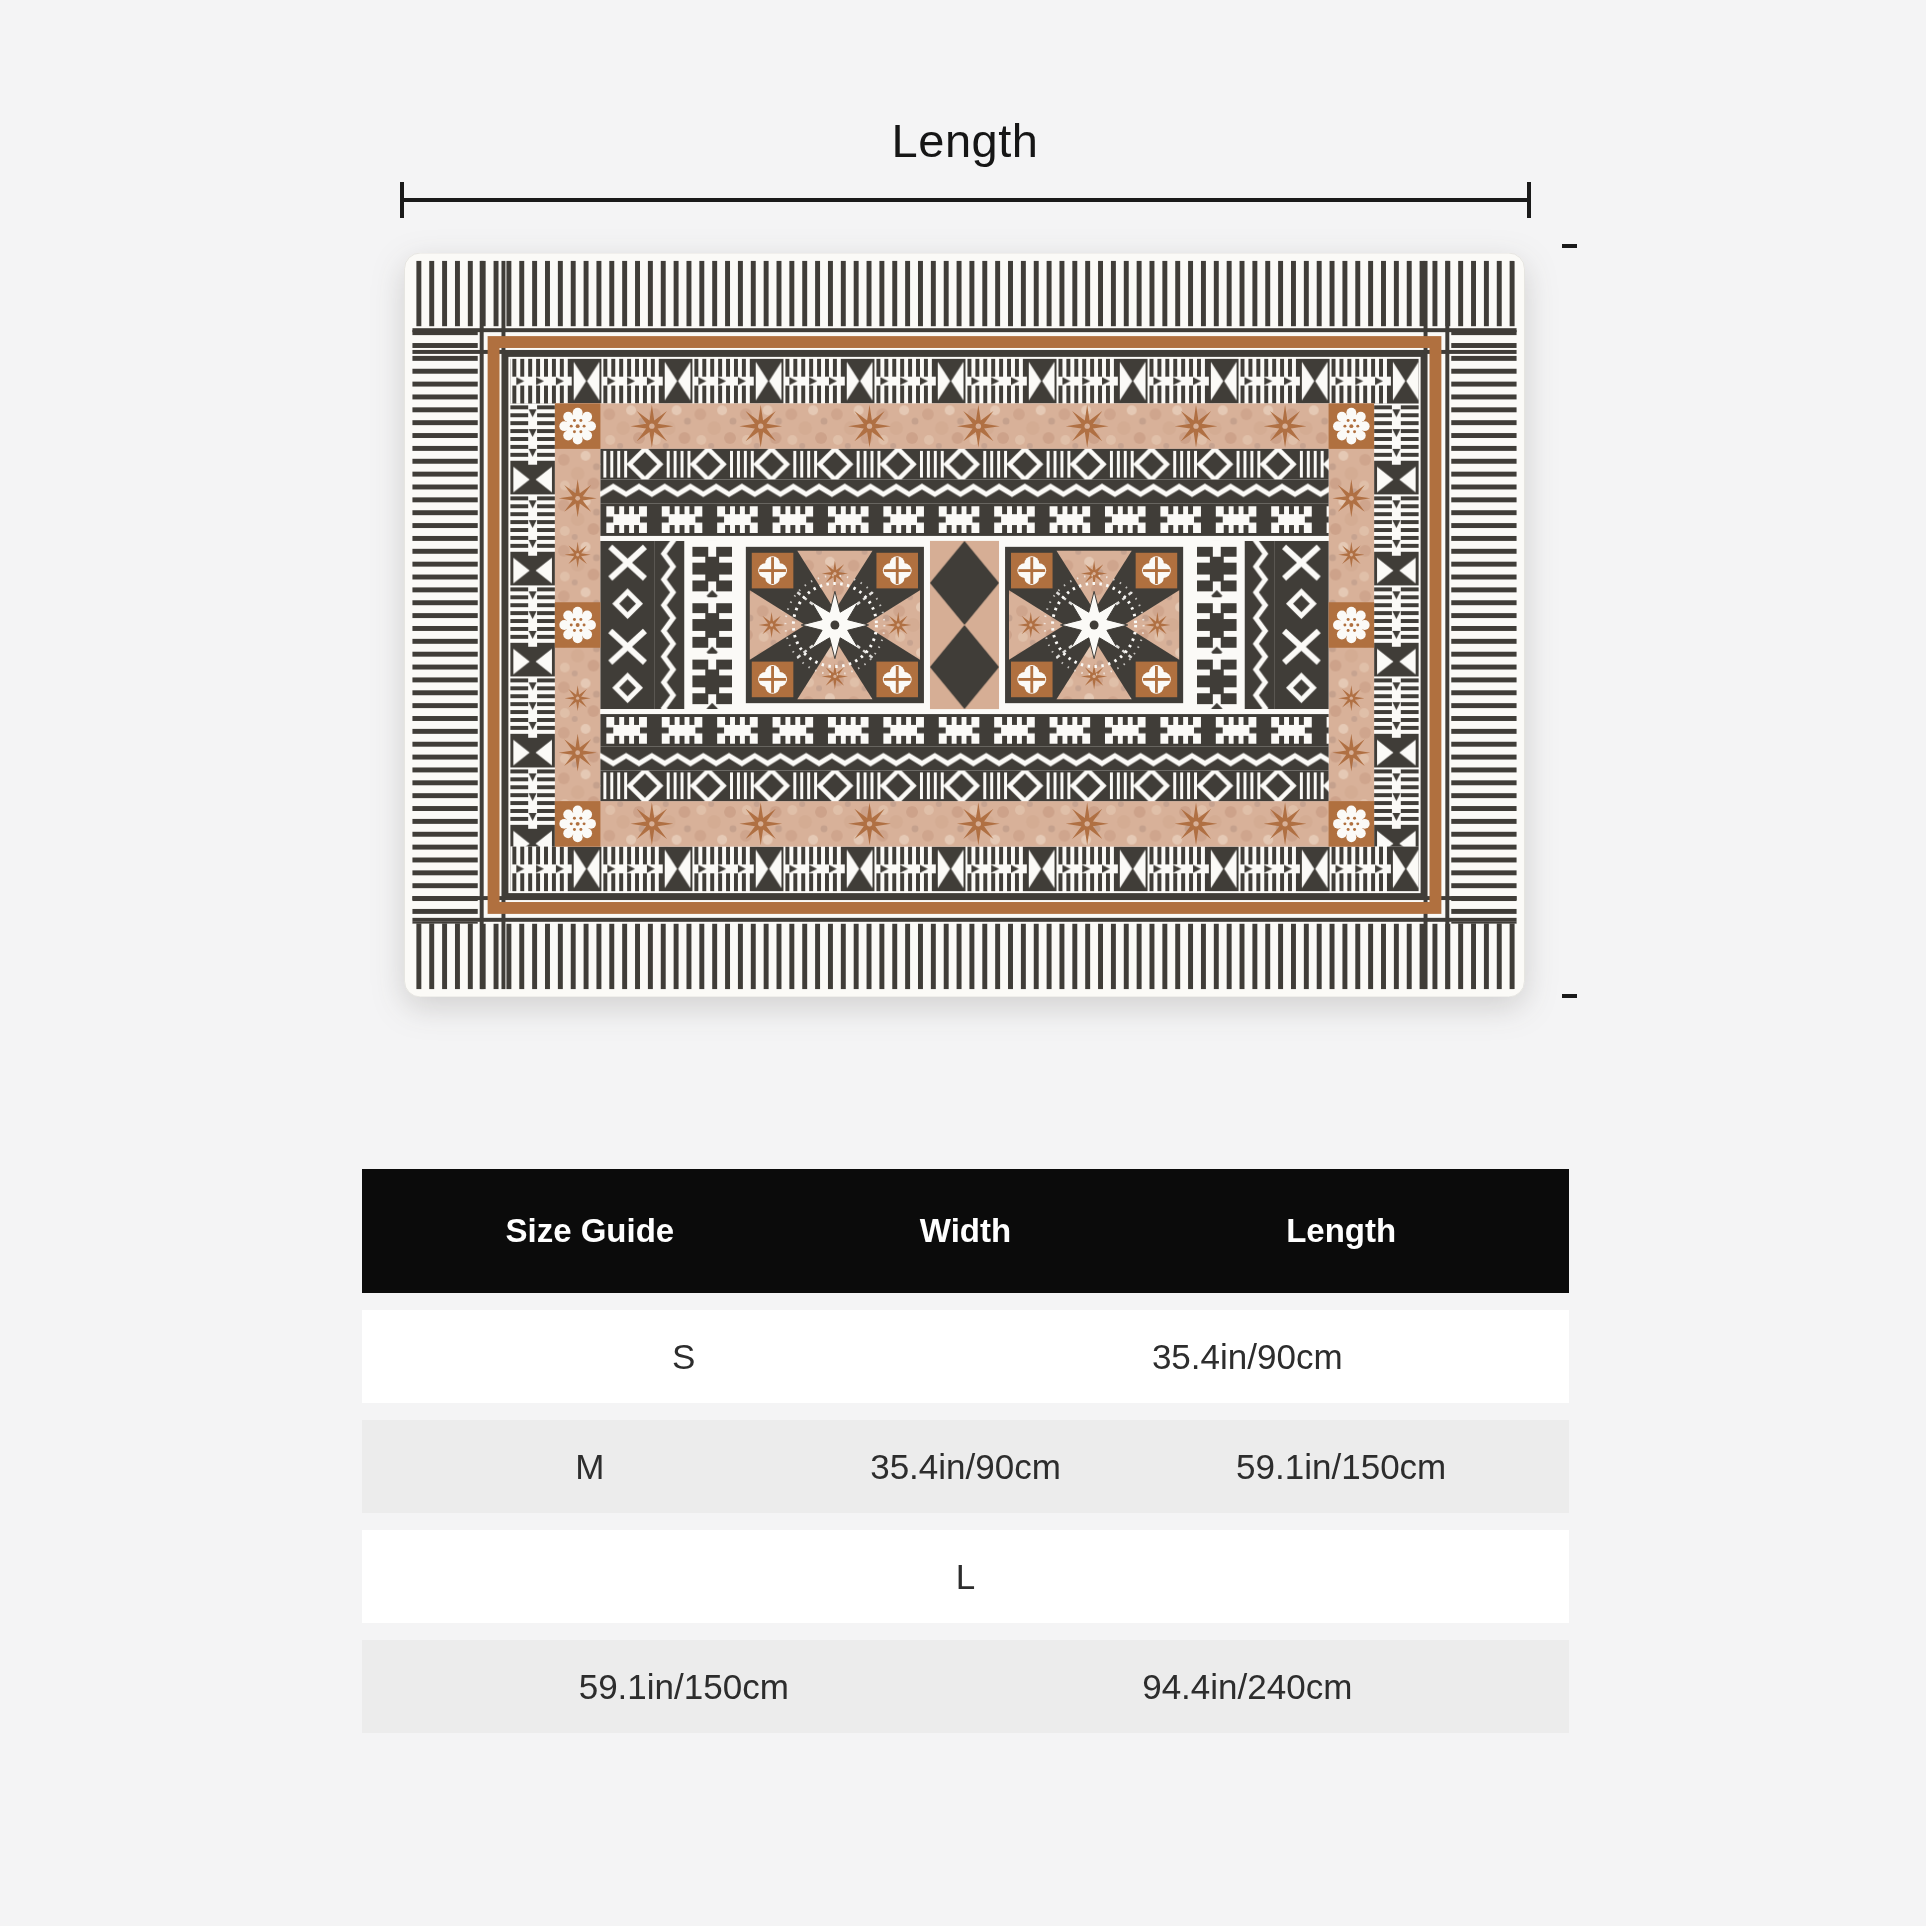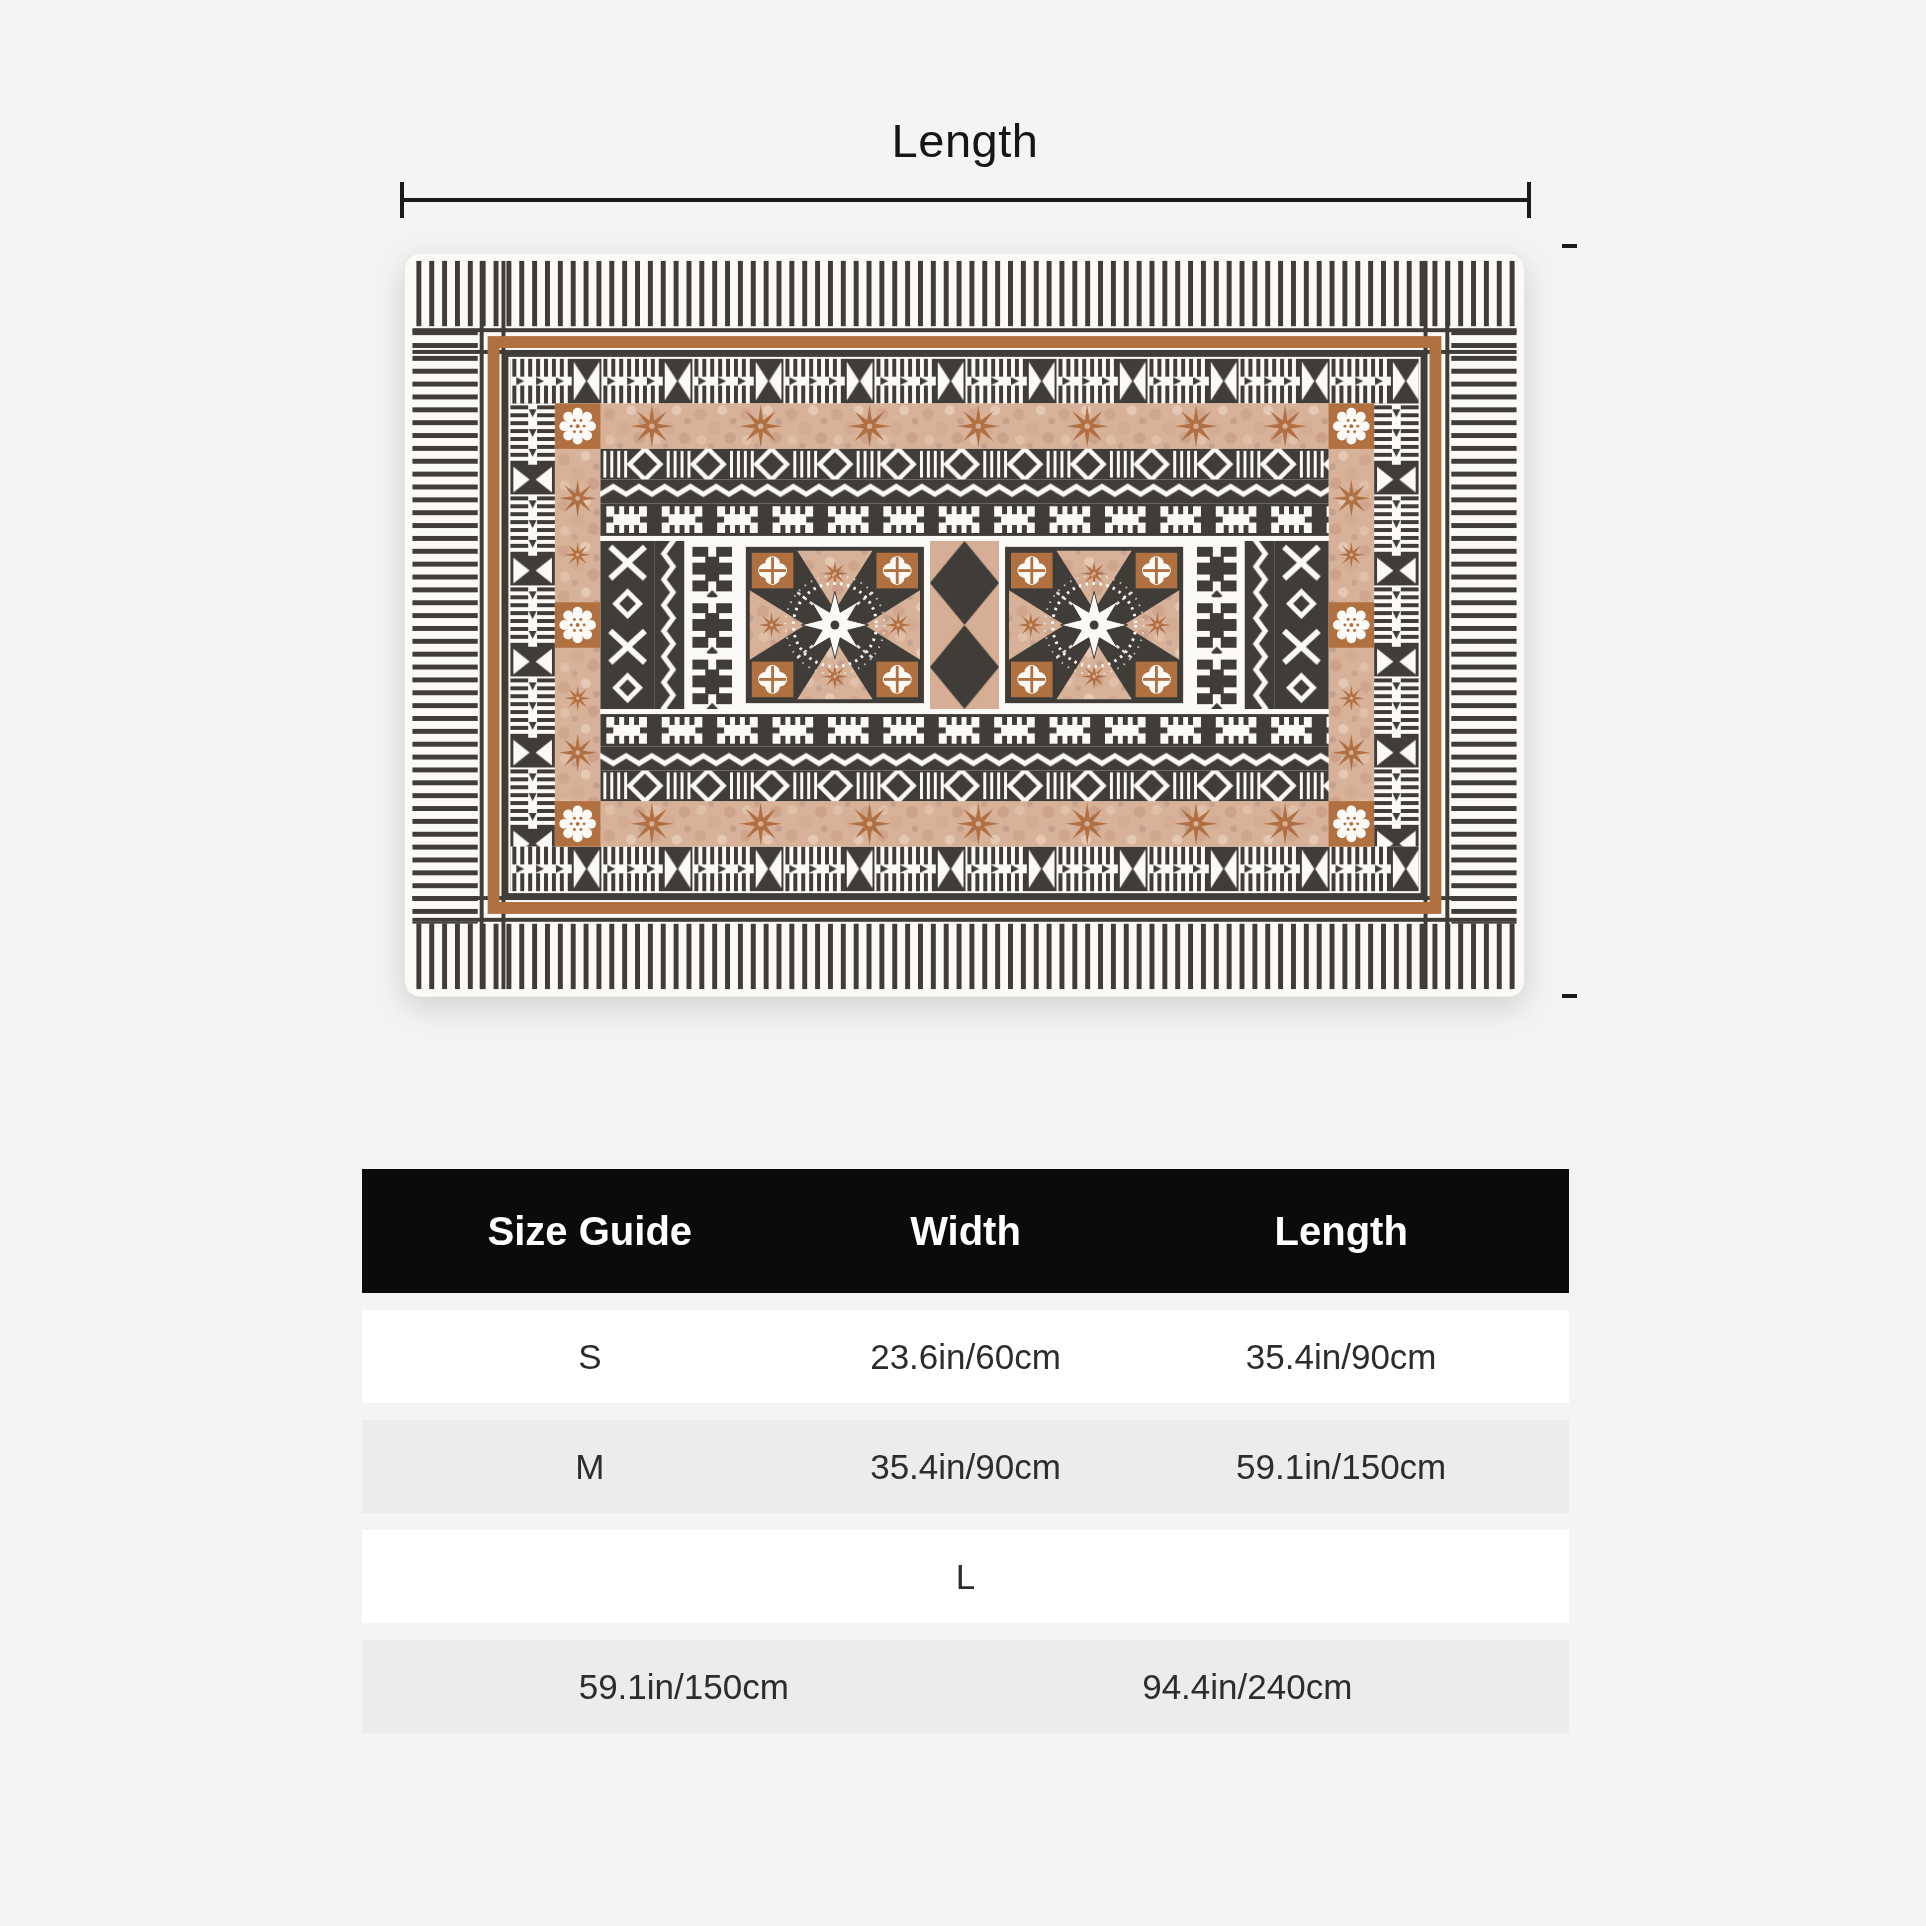--- a/index.html
+++ b/index.html
@@ -64,21 +64,21 @@
   .size-table {
     position: absolute;
     left: 362px; top: 1169px;
     width: 1207px;
   }
   .thead {
     display: flex; align-items: center;
     height: 124px;
     background: #0b0b0b;
     color: #ffffff;
-    font-size: 40px;
+    font-size: 33px;
     font-weight: bold;
     padding: 0 40px;
   }
   .th { flex: 1; text-align: center; }
   .trow {
     display: flex; align-items: center;
     height: 93px;
     margin-top: 17px;
     background: #ffffff;
     font-size: 35px;
@@ -395,21 +395,20 @@
 
   <div class="size-table">
     <div class="thead">
       <div class="th">Size Guide</div>
       <div class="th">Width</div>
       <div class="th">Length</div>
     </div>
 
     <div class="trow">
       <div class="td">S</div>
-      <div class="td">23.6in/60cm</div>
       <div class="td">35.4in/90cm</div>
     </div>
     <div class="trow alt">
       <div class="td">M</div>
       <div class="td">35.4in/90cm</div>
       <div class="td">59.1in/150cm</div>
     </div>
     <div class="trow">
       <div class="td">L</div>
     </div>

